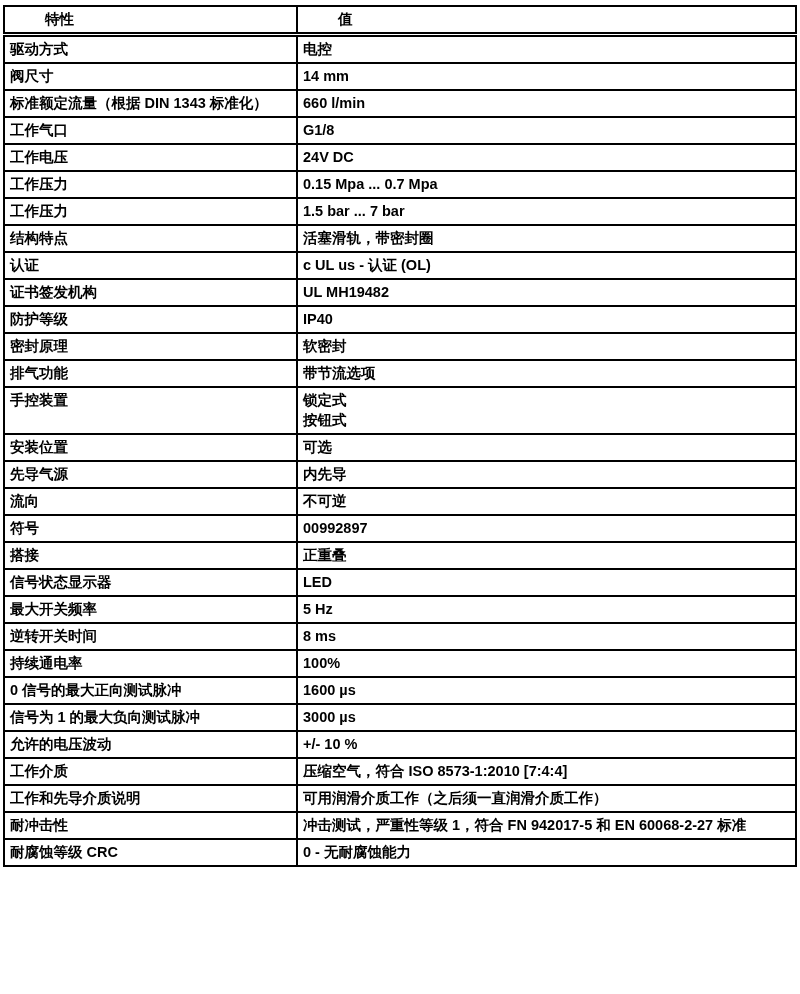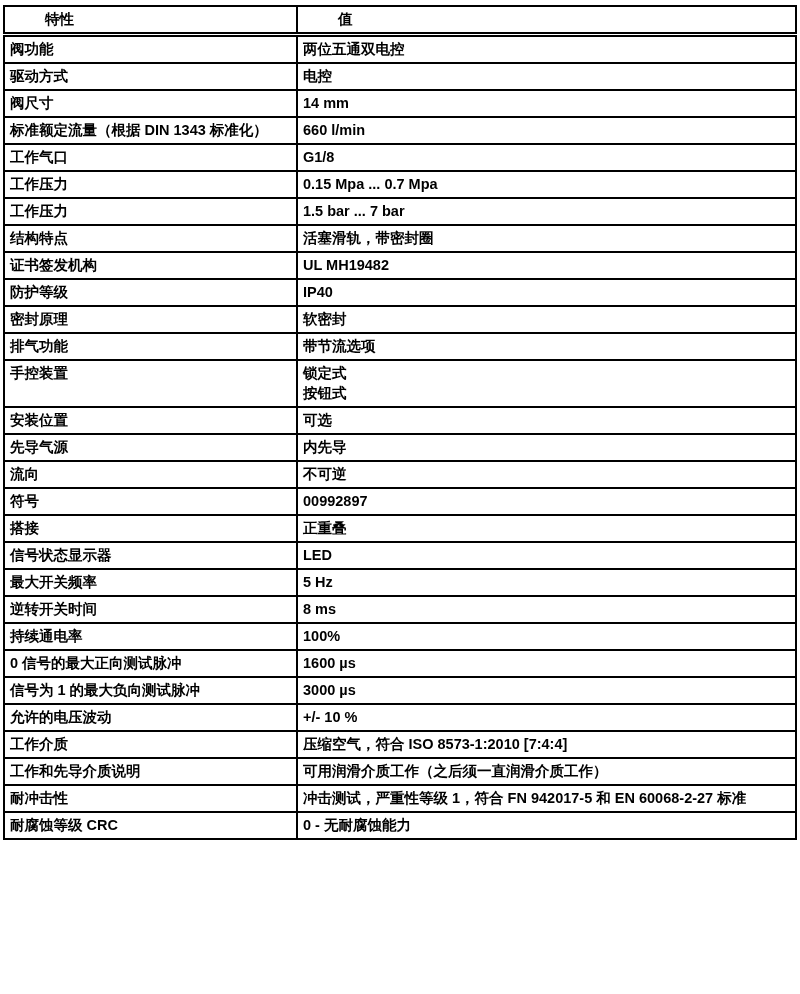--- a/index.html
+++ b/index.html
@@ -45,26 +45,20 @@
     <col class="col-value">
   </colgroup>
   <thead>
     <tr>
       <th>特性</th>
       <th>值</th>
     </tr>
   </thead>
   <tbody>
       <tr>
-        <td>阀功能</td>
-        <td>
-          <div class="value-line">两位五通双电控</div>
-        </td>
-      </tr>
-      <tr>
         <td>驱动方式</td>
         <td>
           <div class="value-line">电控</div>
         </td>
       </tr>
       <tr>
         <td>阀尺寸</td>
         <td>
           <div class="value-line">14 mm</div>
         </td>
@@ -75,35 +69,47 @@
           <div class="value-line">660 l/min</div>
         </td>
       </tr>
       <tr>
         <td>工作气口</td>
         <td>
           <div class="value-line">G1/8</div>
         </td>
       </tr>
       <tr>
+        <td>工作电压</td>
+        <td>
+          <div class="value-line">24V DC</div>
+        </td>
+      </tr>
+      <tr>
         <td>工作压力</td>
         <td>
           <div class="value-line">0.15 Mpa ... 0.7 Mpa</div>
         </td>
       </tr>
       <tr>
         <td>工作压力</td>
         <td>
           <div class="value-line">1.5 bar ... 7 bar</div>
         </td>
       </tr>
       <tr>
         <td>结构特点</td>
         <td>
           <div class="value-line">活塞滑轨，带密封圈</div>
+        </td>
+      </tr>
+      <tr>
+        <td>认证</td>
+        <td>
+          <div class="value-line">c UL us - 认证 (OL)</div>
         </td>
       </tr>
       <tr>
         <td>证书签发机构</td>
         <td>
           <div class="value-line">UL MH19482</div>
         </td>
       </tr>
       <tr>
         <td>防护等级</td>

